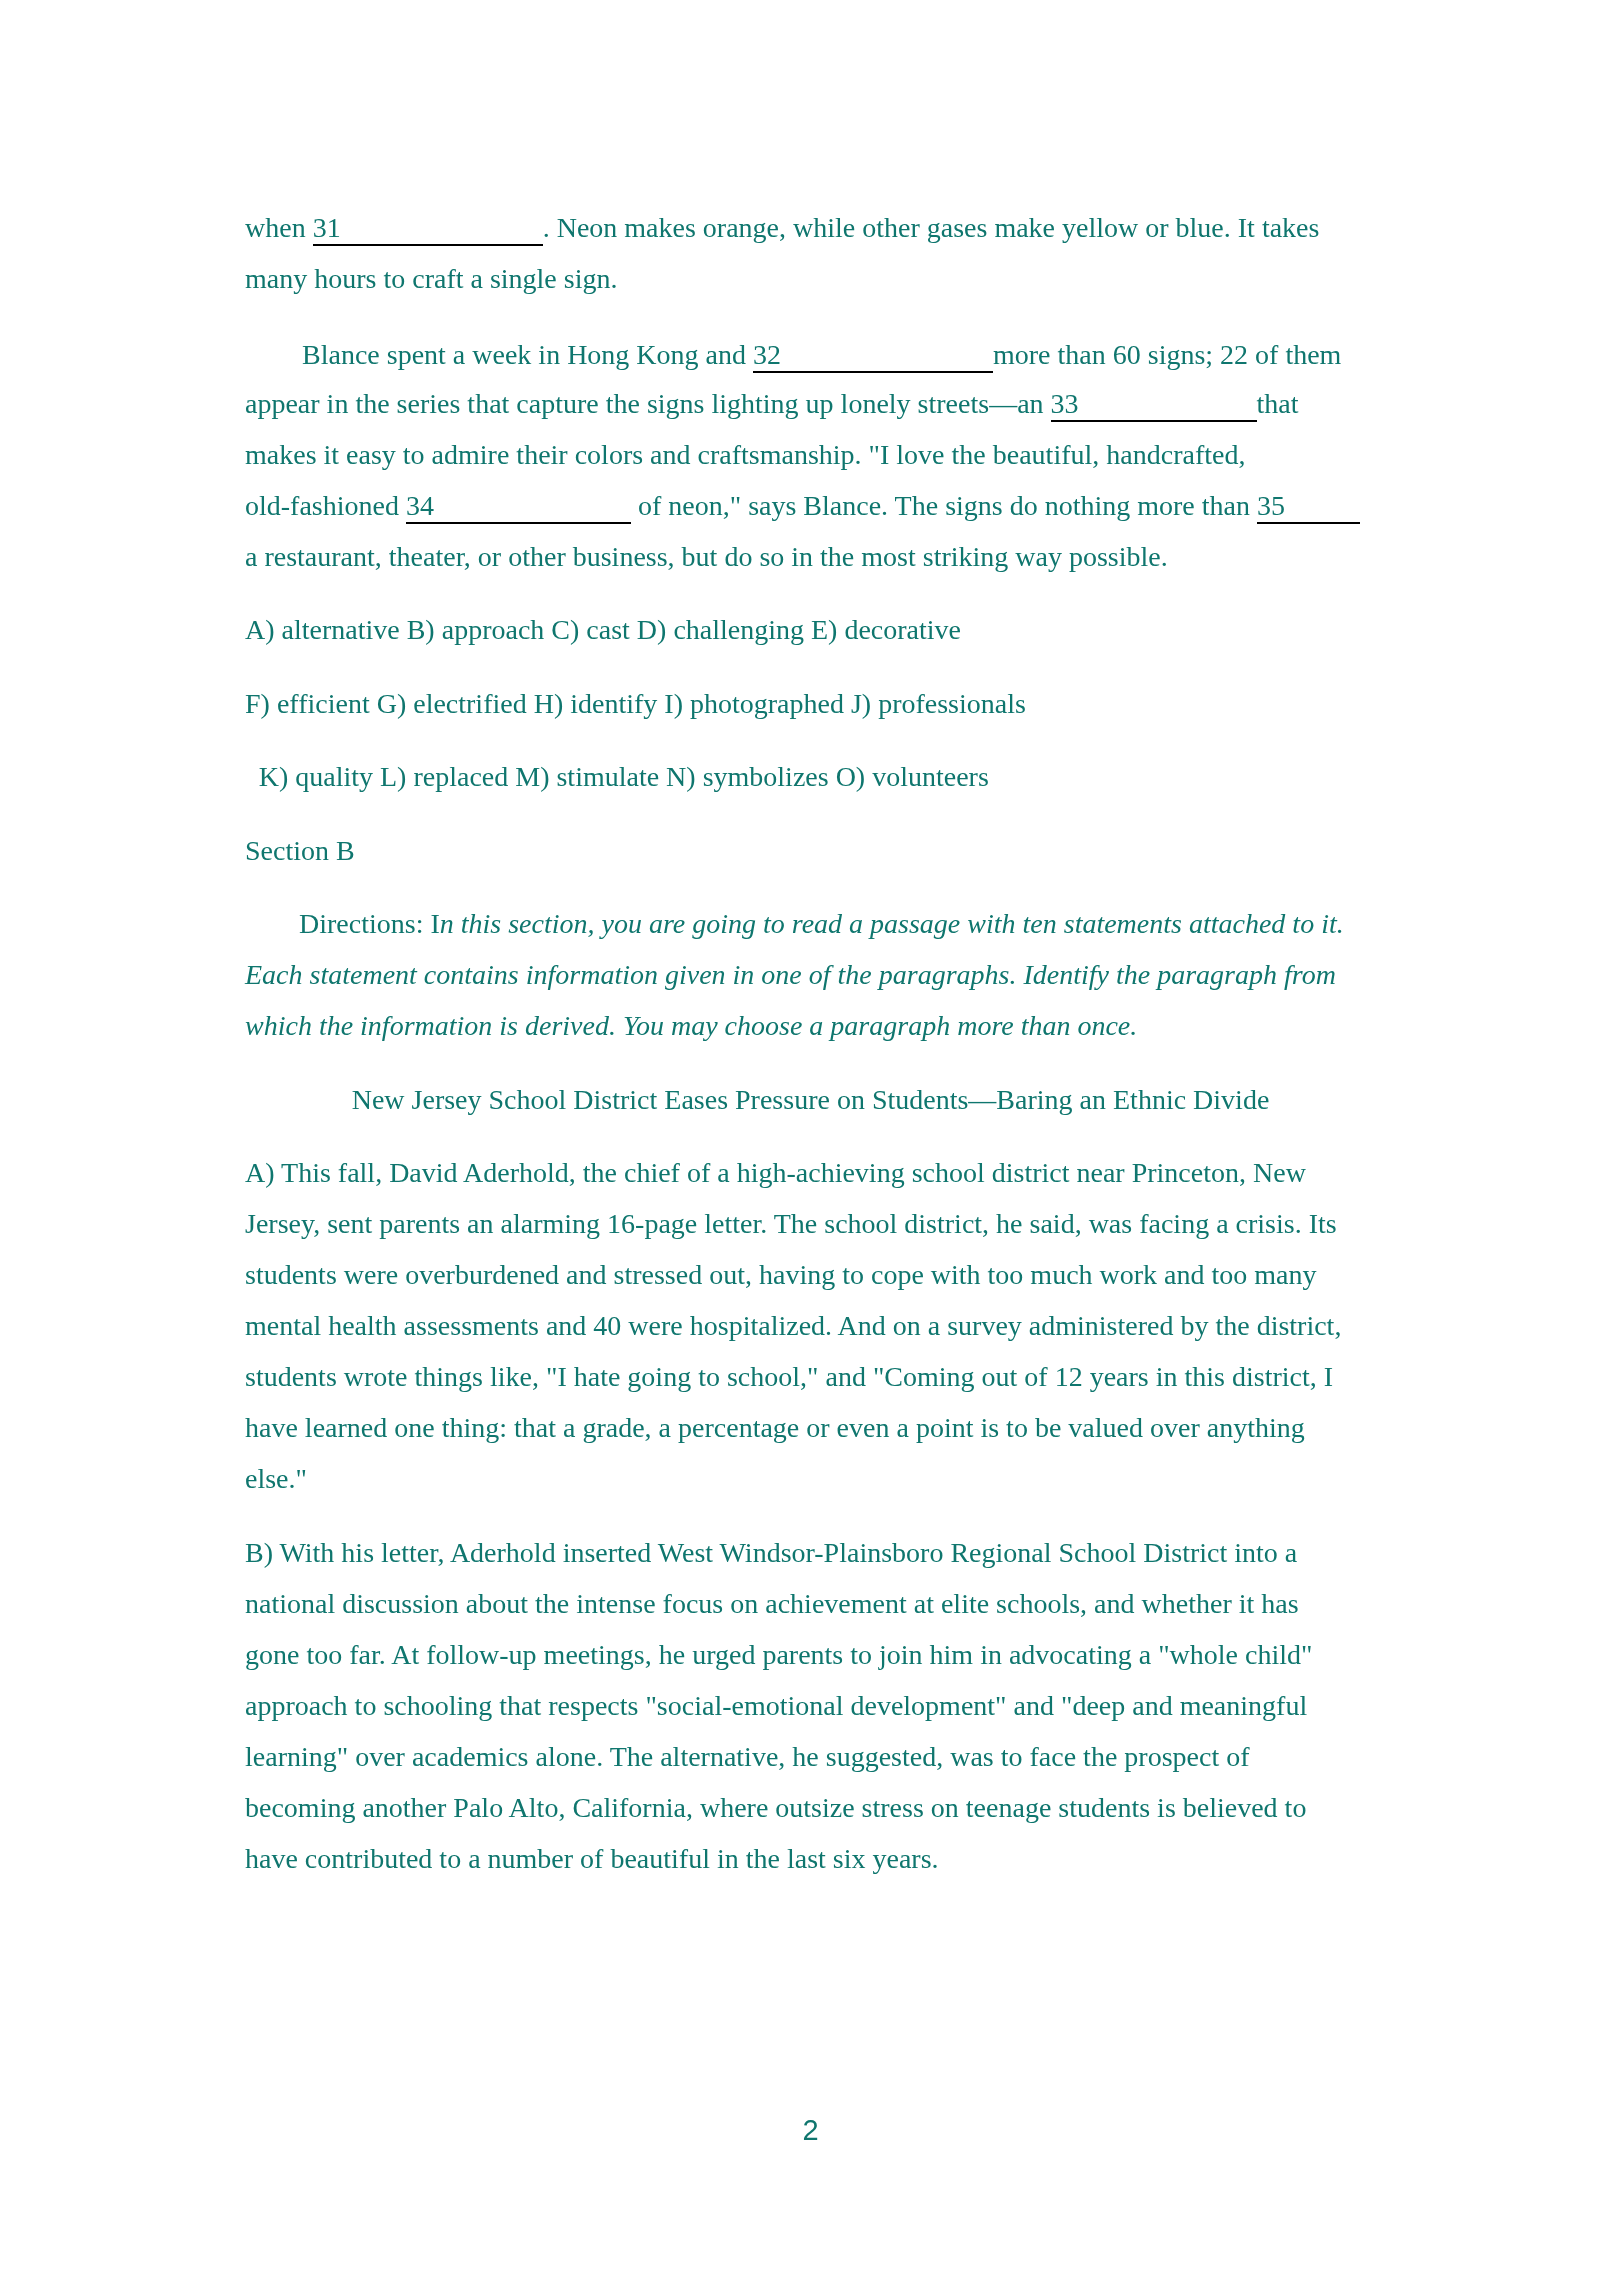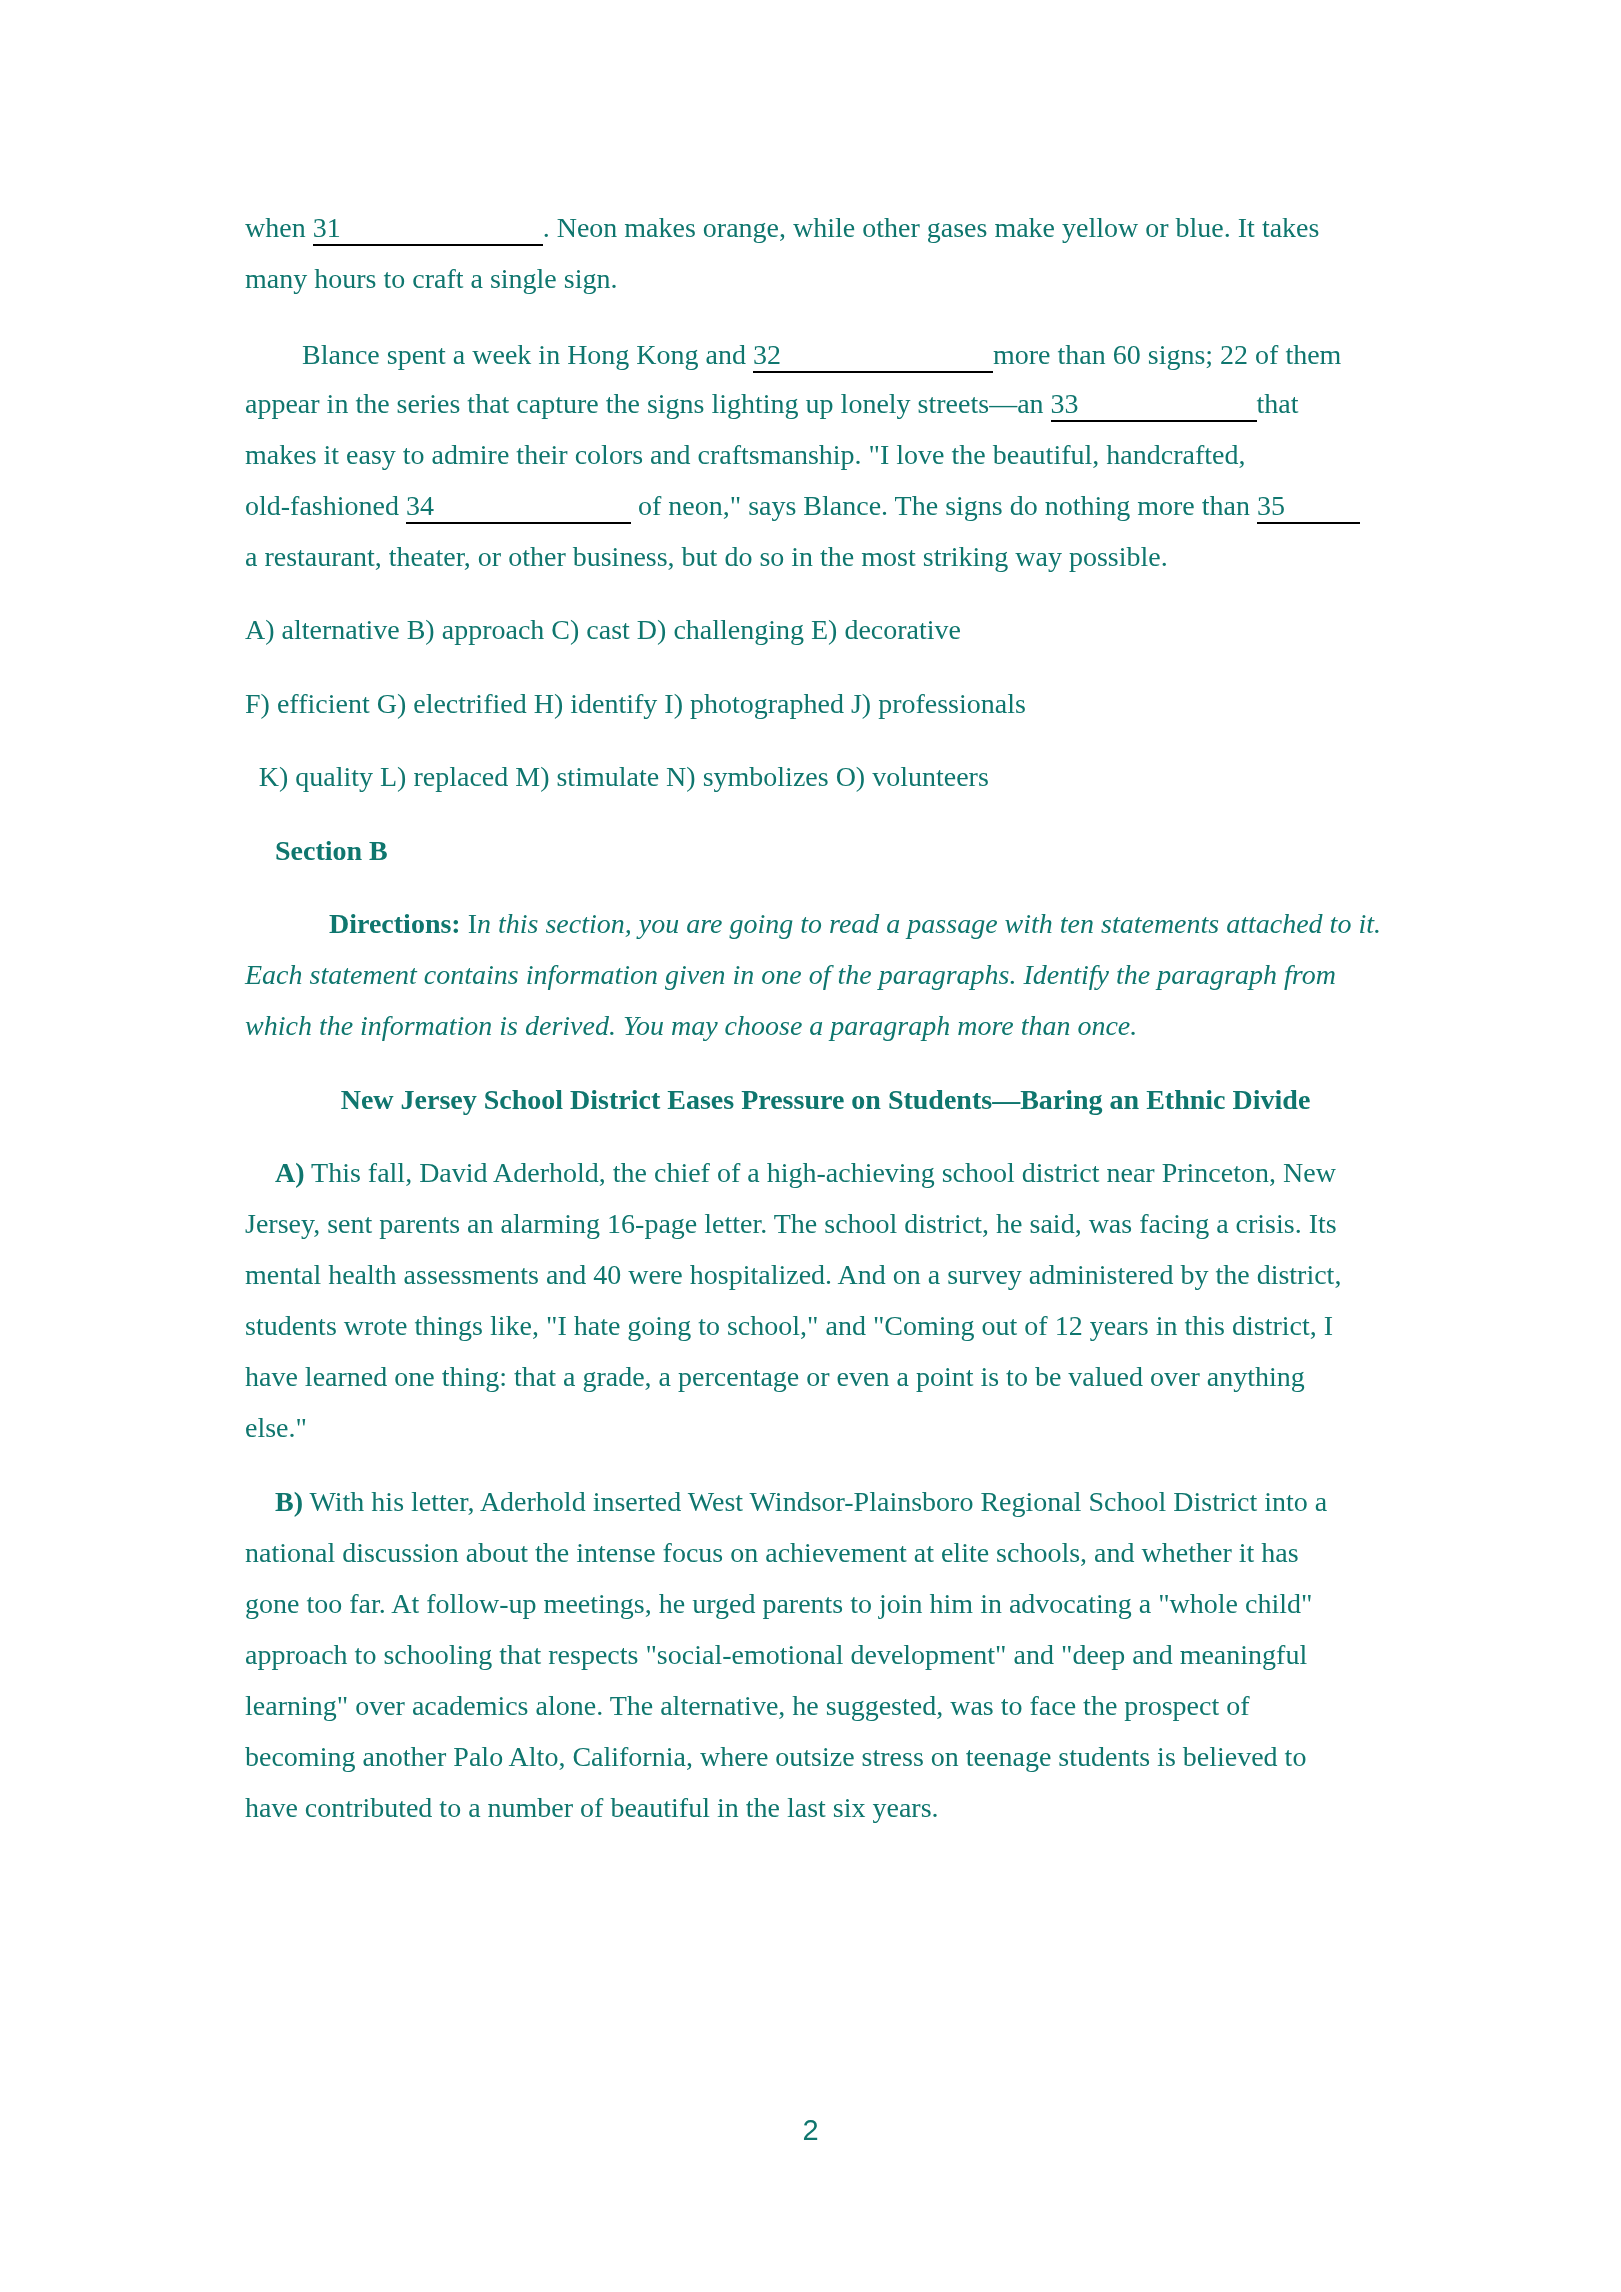--- a/index.html
+++ b/index.html
@@ -17,21 +17,21 @@
     padding: 202px 245px 0 245px;
   }
   .para { margin: 22.5px 0; }
   .para:first-child { margin-top: 0; }
   .line {
     line-height: 51px;
     height: 51px;
     white-space: nowrap;
   }
   .para.center .line { text-align: center; }
-  .b { font-weight: bold; margin-left: 30px; }
+  .b { font-weight: normal; }
   .i { font-style: italic; }
   .blank {
     display: inline-block;
     border-bottom: 2.9px solid #000000;
     height: 32px;
     line-height: 32px;
     vertical-align: baseline;
   }
   .page-footer {
     position: absolute;
@@ -76,20 +76,21 @@
         <div class="line" style="padding-left: 54px;"><span class="b">Directions:</span><span> I</span><span class="i">n this section, you are going to read a passage with ten statements attached to it.</span></div>
         <div class="line"><span class="i">Each statement contains information given in one of the paragraphs. Identify the paragraph from</span></div>
         <div class="line"><span class="i">which the information is derived. You may choose a paragraph more than once.</span></div>
       </div>
       <div class="para center">
         <div class="line"><span class="b">New Jersey School District Eases Pressure on Students—Baring an Ethnic Divide</span></div>
       </div>
       <div class="para">
         <div class="line"><span class="b">A)</span><span> This fall, David Aderhold, the chief of a high-achieving school district near Princeton, New</span></div>
         <div class="line"><span>Jersey, sent parents an alarming 16-page letter. The school district, he said, was facing a crisis. Its</span></div>
+        <div class="line"><span>students were overburdened and stressed out, having to cope with too much work and too many</span></div>
         <div class="line"><span>mental health assessments and 40 were hospitalized. And on a survey administered by the district,</span></div>
         <div class="line"><span>students wrote things like, "I hate going to school," and "Coming out of 12 years in this district, I</span></div>
         <div class="line"><span>have learned one thing: that a grade, a percentage or even a point is to be valued over anything</span></div>
         <div class="line"><span>else."</span></div>
       </div>
       <div class="para">
         <div class="line"><span class="b">B)</span><span> With his letter, Aderhold inserted West Windsor-Plainsboro Regional School District into a</span></div>
         <div class="line"><span>national discussion about the intense focus on achievement at elite schools, and whether it has</span></div>
         <div class="line"><span>gone too far. At follow-up meetings, he urged parents to join him in advocating a "whole child"</span></div>
         <div class="line"><span>approach to schooling that respects "social-emotional development" and "deep and meaningful</span></div>

